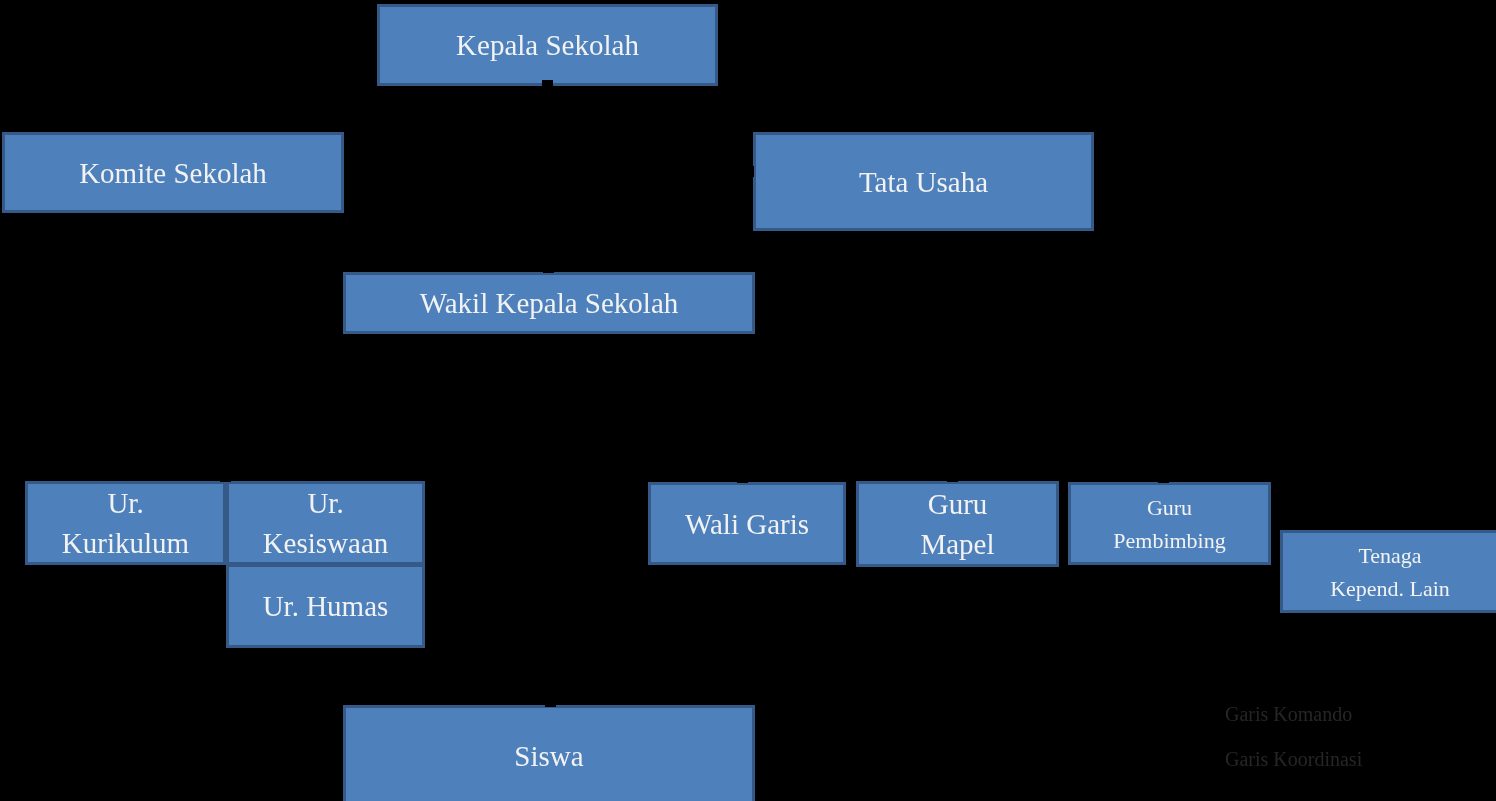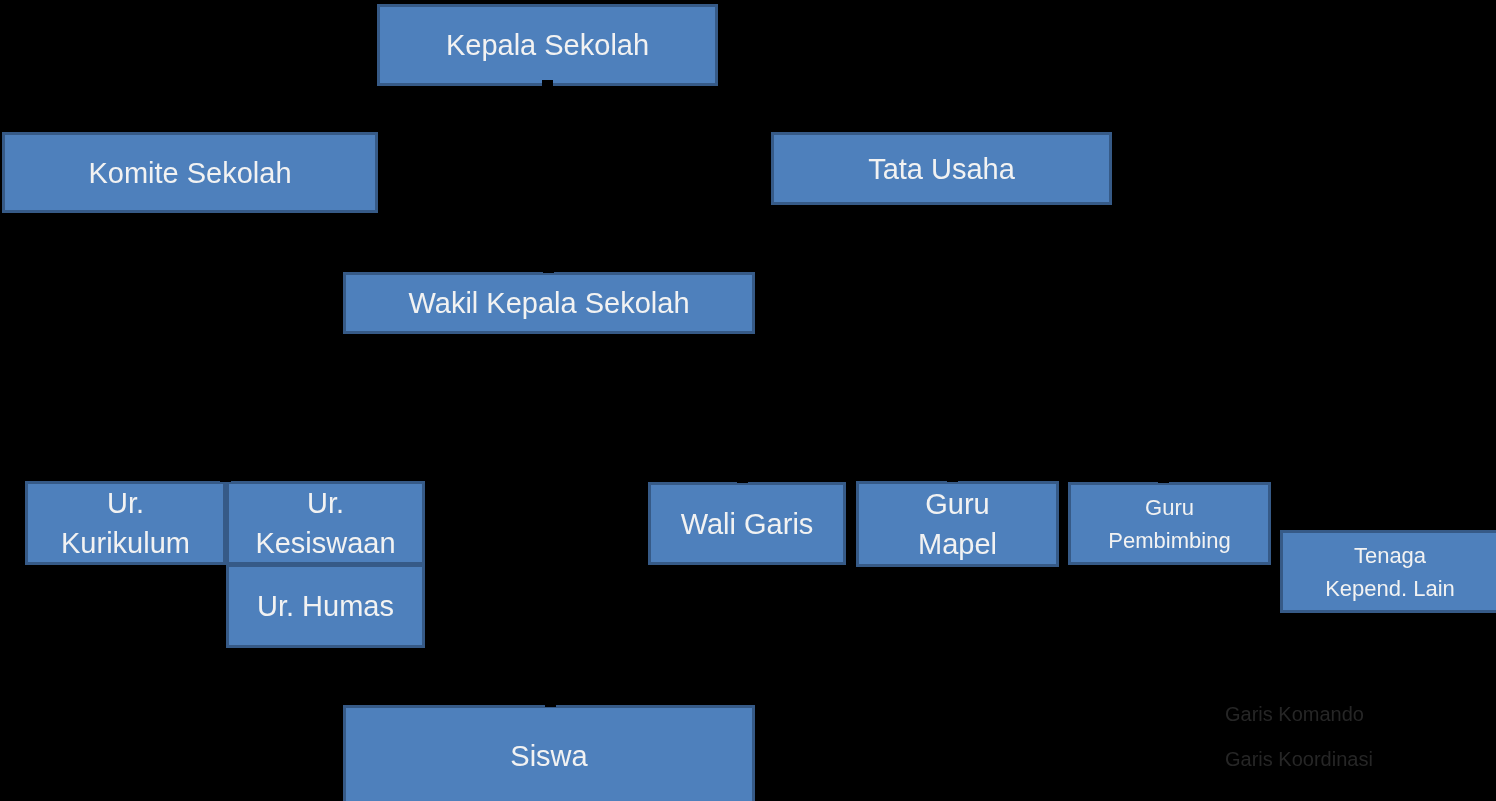--- a/index.html
+++ b/index.html
@@ -2,21 +2,21 @@
 <html style="--background: #000000; --box-fill: #4E80BC; --box-border: #365A87; --box-text: #F2F2F2; --legend-text: #262626;"><head>
 <meta charset="utf-8">
 <style>
   * { box-sizing: border-box; }
   html, body { margin: 0; padding: 0; background: #000; }
   .stage {
     position: relative;
     width: 1496px;
     height: 801px;
     background: var(--background, #000);
-    font-family: Liberation Sans, sans-serif;
+    font-family: Liberation Serif, serif;
     overflow: hidden;
     border-radius: 19px;
   }
   .box {
     position: absolute;
     background: var(--box-fill, #4E80BC);
     border: 3px solid var(--box-border, #365A87);
     color: var(--box-text, #F2F2F2);
     display: flex;
     flex-direction: column;
@@ -44,24 +44,24 @@
 </style>
 </head>
 <body>
 
 <div class="stage">
 
   <div class="box fs-lg" style="left:377px; top:4px; width:341px; height:82px;">
     <span>Kepala Sekolah</span>
   </div>
 
-  <div class="box fs-lg" style="left:2px; top:132px; width:376px; height:81px;">
+  <div class="box fs-lg" style="left:2px; top:132px; width:342px; height:81px;">
     <span>Komite Sekolah</span>
   </div>
-  <div class="box fs-lg" style="left:771px; top:132px; width:341px; height:73px;">
+  <div class="box fs-lg" style="left:753px; top:132px; width:341px; height:99px;">
     <span>Tata Usaha</span>
   </div>
 
   <div class="box fs-lg" style="left:343px; top:272px; width:412px; height:62px;">
     <span>Wakil Kepala Sekolah</span>
   </div>
 
   <div class="box fs-lg" style="left:25px; top:481px; width:201px; height:84px;">
     <span>Ur.</span>
     <span>Kurikulum</span>

